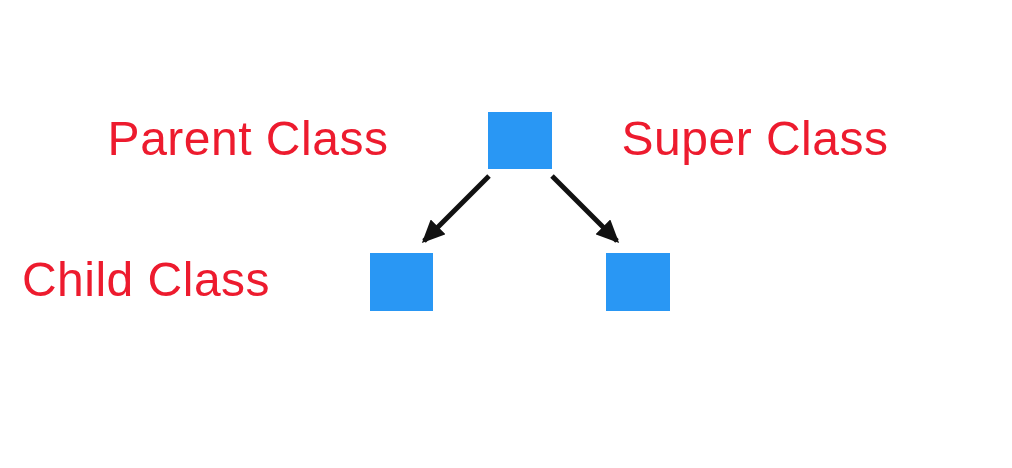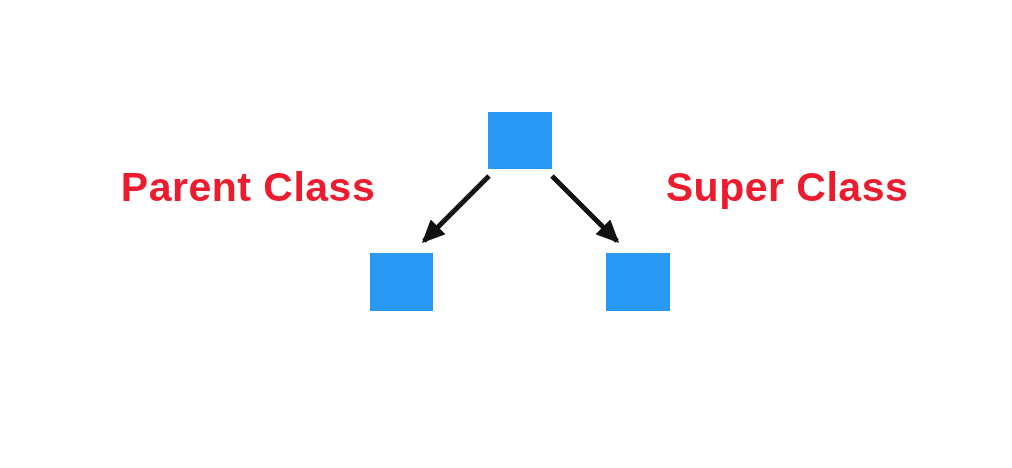--- a/index.html
+++ b/index.html
@@ -23,30 +23,29 @@
   .node {
     position: absolute;
     background: var(--node-fill);
   }
   .node-parent      { left: 488px; top: 112px; width: 64px; height: 57px; }
   .node-child-left  { left: 370px; top: 253px; width: 63px; height: 58px; }
   .node-child-right { left: 606px; top: 253px; width: 64px; height: 58px; }
   .label {
     position: absolute;
     color: var(--label-text);
-    font-size: 41px;
-    font-weight: 700;
+    font-size: 48px;
+    font-weight: 400;
     letter-spacing: 0.5px;
     white-space: nowrap;
     transform: translate(-50%, -50%);
     line-height: 1;
-    margin-top: 48px;
   }
   .label-parent { left: 248px; top: 139px; }
-  .label-super  { left: 787px; top: 139px; }
+  .label-super  { left: 755px; top: 139px; }
   .label-child  { left: 146px; top: 280px; }
   .label-sub    { left: 894px; top: 280px; }
   .edges {
     position: absolute;
     left: 0; top: 0;
     width: 1012px;
     height: 468px;
     pointer-events: none;
   }
 </style>
@@ -64,14 +63,15 @@
     <line x1="489" y1="176" x2="424" y2="241" stroke="var(--arrow)" stroke-width="5" marker-end="url(#arrowhead)"></line>
     <line x1="552" y1="176" x2="617" y2="241" stroke="var(--arrow)" stroke-width="5" marker-end="url(#arrowhead)"></line>
   </svg>
 
   <div class="node node-parent"></div>
   <div class="node node-child-left"></div>
   <div class="node node-child-right"></div>
 
   <div class="label label-parent">Parent Class</div>
   <div class="label label-super">Super Class</div>
+  <div class="label label-child">Child Class</div>
 
 </div>
 
 </body></html>

